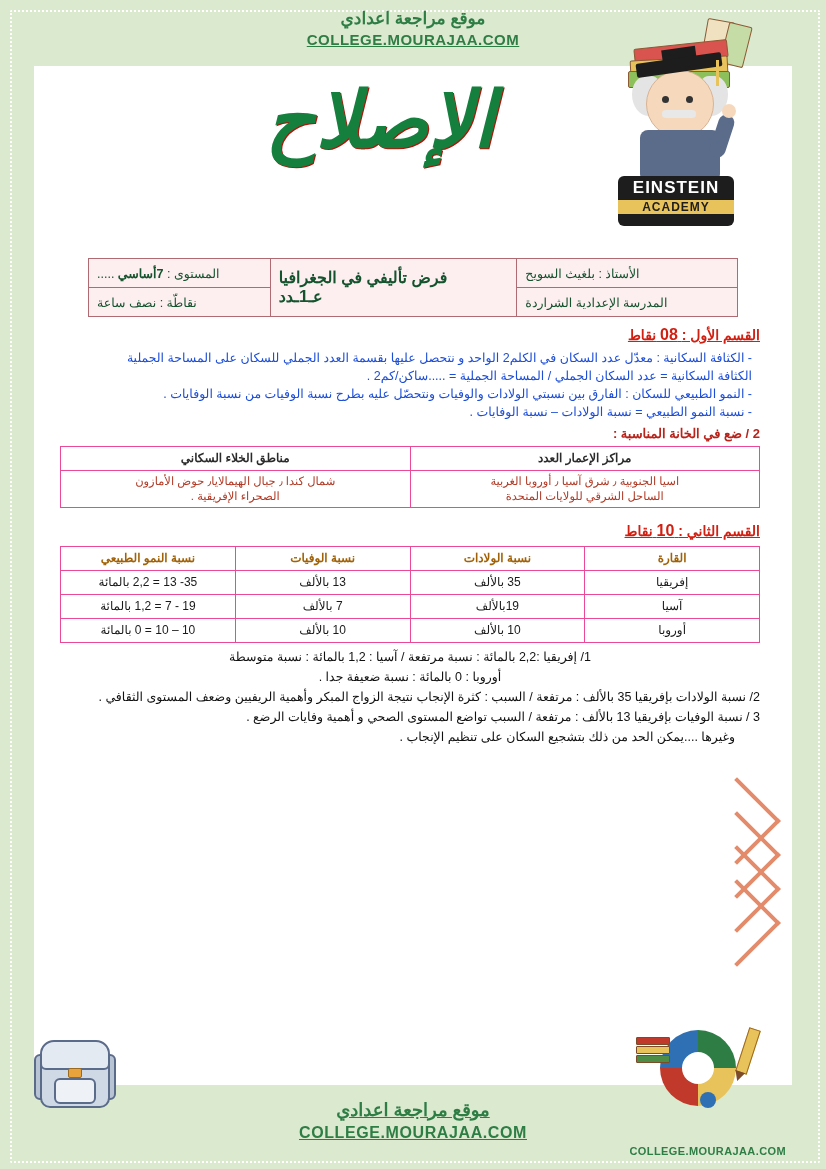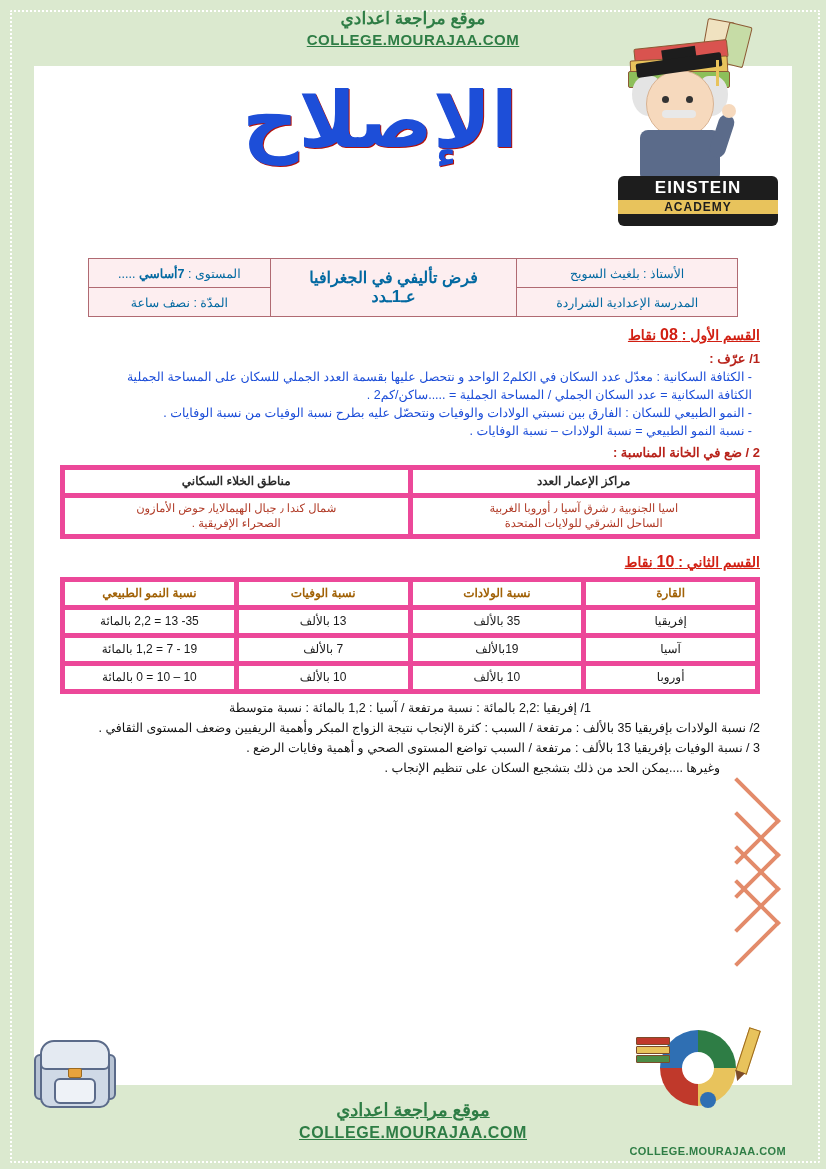--- a/index.html
+++ b/index.html
@@ -55,26 +55,27 @@
   .foot-right{
     position:absolute;right:40px;top:1145px;
     font-size:11px;font-weight:bold;color:#2e7d45;
     letter-spacing:.4px;
   }
 
   
   .main-title{
     position:absolute;left:0;top:72px;width:692px;margin-left:34px;
     text-align:center;
-    color:#1d4ed8;
+    color:#15803d;
     font-weight:bold;
     font-size:78px;
     font-family:"DejaVu Sans", sans-serif;
     line-height:96px;
     text-shadow:1px 1px 0 #b3120b;
+    font-style:italic;
   }
 
   
   .einstein{
     position:absolute;left:610px;top:18px;width:160px;height:220px;
   }
   .books{
     position:absolute;left:18px;top:0;width:120px;height:70px;
   }
   .book{
@@ -99,39 +100,39 @@
   .tassel{position:absolute;left:106px;top:42px;width:3px;height:26px;background:#e8c35c;}
   .mous{position:absolute;left:52px;top:92px;width:34px;height:8px;background:#e8e8e8;border-radius:4px;}
   .eye{position:absolute;top:78px;width:7px;height:7px;border-radius:50%;background:#333;}
   .eye.l{left:52px;}.eye.r{left:76px;}
   .body-suit{
     position:absolute;left:30px;top:112px;width:80px;height:48px;background:#5b6b8a;border-radius:8px 8px 4px 4px;
   }
   .arm{position:absolute;left:104px;top:96px;width:16px;height:44px;background:#5b6b8a;border-radius:8px;transform:rotate(18deg);}
   .hand{position:absolute;left:112px;top:86px;width:14px;height:14px;border-radius:50%;background:#f6d9bd;}
   .plaque{
-    position:absolute;left:8px;top:158px;width:160px;height:50px;background:#1d1d1d;
+    position:absolute;left:8px;top:158px;width:116px;height:50px;background:#1d1d1d;
     border-radius:6px;color:#fff;text-align:center;
   }
   .plaque .p1{font-size:17px;font-weight:bold;line-height:24px;letter-spacing:1px;font-family:"Liberation Sans",sans-serif;}
   .plaque .p2{font-size:12px;line-height:14px;letter-spacing:1px;background:#e8c35c;color:#1d1d1d;font-weight:bold;}
 
   
   .info-table{
     position:absolute;left:88px;top:258px;width:650px;
     border-collapse:collapse;
     background:#fdeef0;
     font-size:12.5px;
   }
   .info-table td{
     border:1px solid #b06a72;
     padding:4px 8px;
-    text-align:center;
+    text-align:left;
     vertical-align:middle;
-    color:#0369a1;
+    color:#14532d;
     height:20px;
   }
   .info-table .mid{
     font-size:16px;font-weight:bold;
   }
   .info-table .mid b{font-size:17px;}
 
   
   .content{
     position:absolute;left:60px;top:326px;width:700px;
@@ -148,37 +149,37 @@
     color:#b8231b;font-weight:bold;margin:4px 0 2px 0;font-size:13px;
   }
   .lines{color:#1d4ed8;margin:0 8px 4px 8px;}
   .lines div{margin:1px 0;}
 
   
   .tbl{
     border-collapse:collapse;width:100%;font-size:12px;margin:4px 0 6px 0;
   }
   .tbl td,.tbl th{
-    border:5px solid #ec4899;padding:3px 6px;text-align:center;color:#b03a26;
+    border:1px solid #ec4899;padding:3px 6px;text-align:center;color:#b03a26;
     font-weight:normal;
   }
   .tbl th{color:#2b2b2b;font-weight:bold;}
   .tbl.zones td{height:22px;}
   .tbl.zones .cellbody{font-size:11.5px;line-height:15px;}
 
   .dem-title{
     color:#c0392b;text-align:center;font-weight:bold;font-size:13.5px;
     text-decoration:underline;margin:8px 0 3px 0;
   }
   .tbl.dem th{background:#ffffff;color:#a16207;font-size:12px;}
   .tbl.dem td{color:#1a1a1a;font-size:12px;}
 
   .answers{margin-top:6px;}
   .answers p{margin:3px 0;line-height:17px;color:#111;font-size:12.5px;}
-  .answers .ind{margin-right:40px;}
+  .answers .ind{margin-right:25px;}
   .answers .center{text-align:center;}
 
   
   .chev-wrap{
     position:absolute;left:706px;top:790px;width:86px;height:180px;
   }
   .chev{
     position:absolute;width:58px;height:58px;
     border-top:4px solid #e38b6a;border-right:4px solid #e38b6a;
     transform:rotate(45deg);
@@ -272,34 +273,33 @@
         </div>
       </td>
       <td style="width:28%">
         <span>المستوى :</span>
         <b>7أساسي</b>
         <span>.....</span>
       </td>
     </tr>
     <tr>
       <td>المدرسة الإعدادية الشراردة</td>
-      <td>المدّة : نصف ساعة</td>
+      <td>نقاطّة : نصف ساعة</td>
     </tr>
   </tbody>
     </table>
 
   <div class="content">
 
     <div class="sec-title">
       <span>القسم الأول :</span>
       <span class="big">08</span>
       <span>نقاط</span>
     </div>
 
-    <div class="q">1/  عرّف :</div>
     <div class="lines">
       <div>- الكثافة السكانية :  معدّل عدد السكان في  الكلم2 الواحد و  نتحصل  عليها بقسمة العدد الجملي للسكان على المساحة الجملية</div>
       <div>الكثافة السكانية = عدد السكان الجملي / المساحة الجملية =  .....ساكن/كم2 .</div>
       <div>- النمو الطبيعي للسكان : الفارق بين نسبتي الولادات  والوفيات   ونتحصّل  عليه بطرح نسبة الوفيات من نسبة الوفايات .</div>
       <div>- نسبة النمو الطبيعي  = نسبة الولادات – نسبة الوفايات .</div>
     </div>
 
     <div class="q">2  /  ضع في الخانة المناسبة :</div>
     <table class="tbl zones">
       <tbody>
@@ -347,20 +347,21 @@
         <td>أوروبا</td>
         <td>10 بالألف</td>
         <td>10 بالألف</td>
         <td>10 – 10 = 0 بالمائة</td>
       </tr>
     </tbody>
       </table>
 
     <div class="answers">
       <p class="center">1/  إفريقيا :2,2 بالمائة  : نسبة مرتفعة        /       آسيا : 1,2 بالمائة   : نسبة متوسطة</p>
+      <p class="center">أوروبا :   0 بالمائة  : نسبة ضعيفة جدا .</p>
       <p>2/ نسبة الولادات بإفريقيا 35 بالألف : مرتفعة  /  السبب : كثرة الإنجاب  نتيجة الزواج المبكر وأهمية الريفيين وضعف المستوى الثقافي .</p>
       <p>3 / نسبة الوفيات بإفريقيا 13 بالألف : مرتفعة  / السبب تواضع المستوى الصحي و أهمية وفايات الرضع .</p>
       <p class="ind">وغيرها ....يمكن الحد من ذلك بتشجيع السكان على تنظيم الإنجاب .</p>
     </div>
   </div>
 
   <div class="chev-wrap">
     <div class="chev" style="left:0;top:0;"></div>
     <div class="chev" style="left:0;top:34px;"></div>
     <div class="chev" style="left:0;top:68px;"></div>

